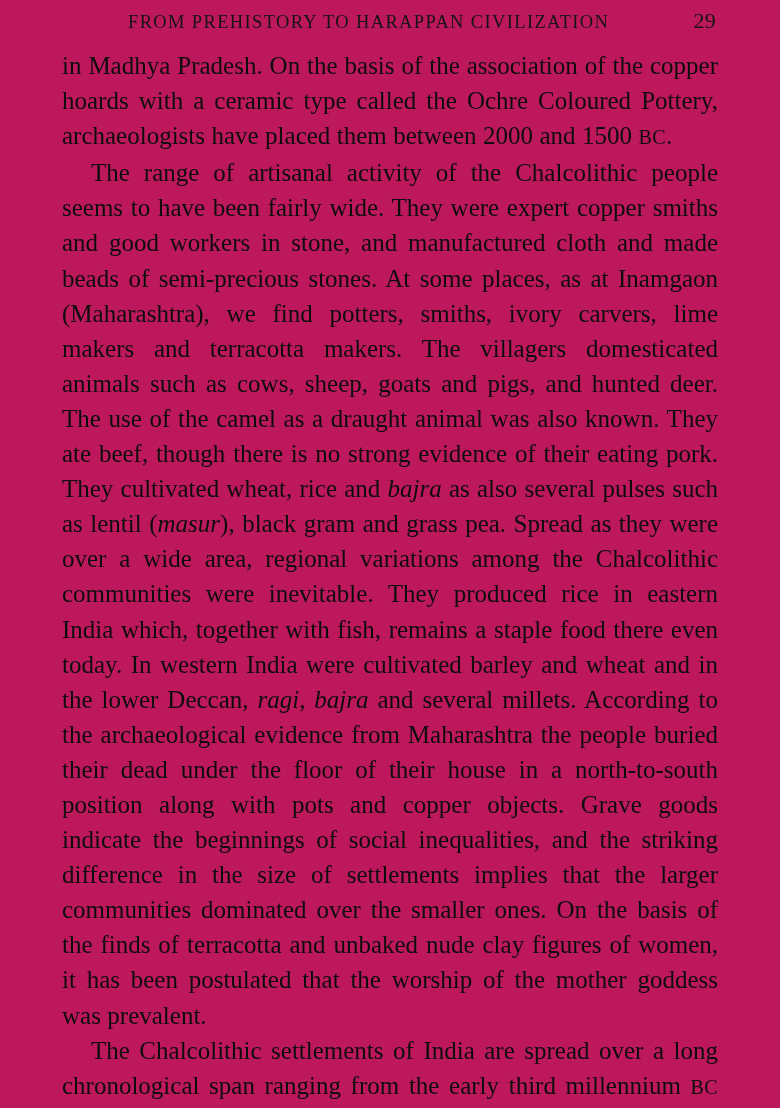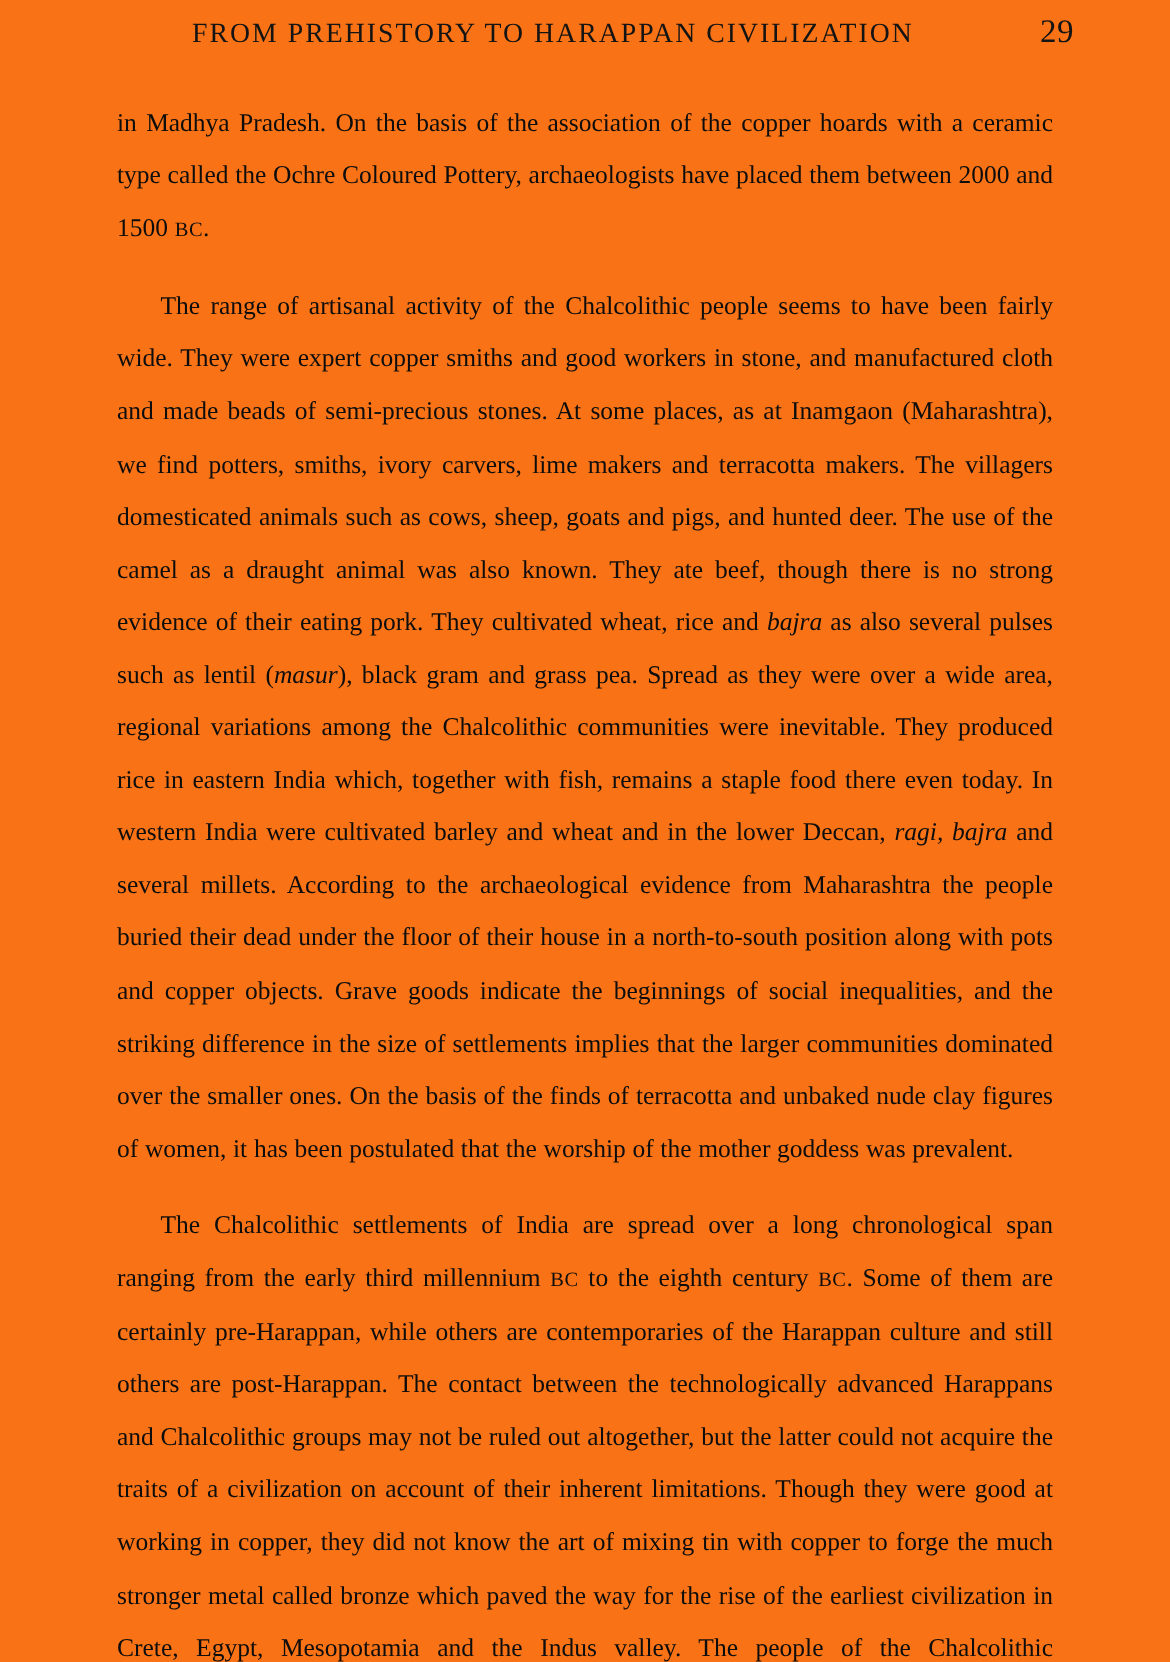--- a/index.html
+++ b/index.html
@@ -10,21 +10,21 @@
   }
   body {
     font-family: "Liberation Serif", "DejaVu Serif", serif;
     color: #000000;
   }
   .page {
     position: relative;
     width: 780px;
     height: 1108px;
     margin: 0;
-    background: #f97316;
+    background: #be185d;
     overflow: hidden;
   }
   
   .running-head {
     position: absolute;
     left: 62px;
     top: 8px;
     width: 654px;
     display: flex;
     align-items: baseline;
@@ -46,22 +46,22 @@
     letter-spacing: 0.3px;
   }
   
   .body-text {
     position: absolute;
     left: 62px;
     top: 48px;
     width: 656px;
   }
   p.para {
-    margin: 16px;
-    font-size: 17px;
+    margin: 0;
+    font-size: 25px;
     line-height: 35.1px;
     color: #0d0d0d;
     text-align: justify;
     text-align-last: left;
     -webkit-hyphens: none;
     hyphens: none;
     word-spacing: 0.2px;
   }
   p.para.indent {
     text-indent: 29px;

